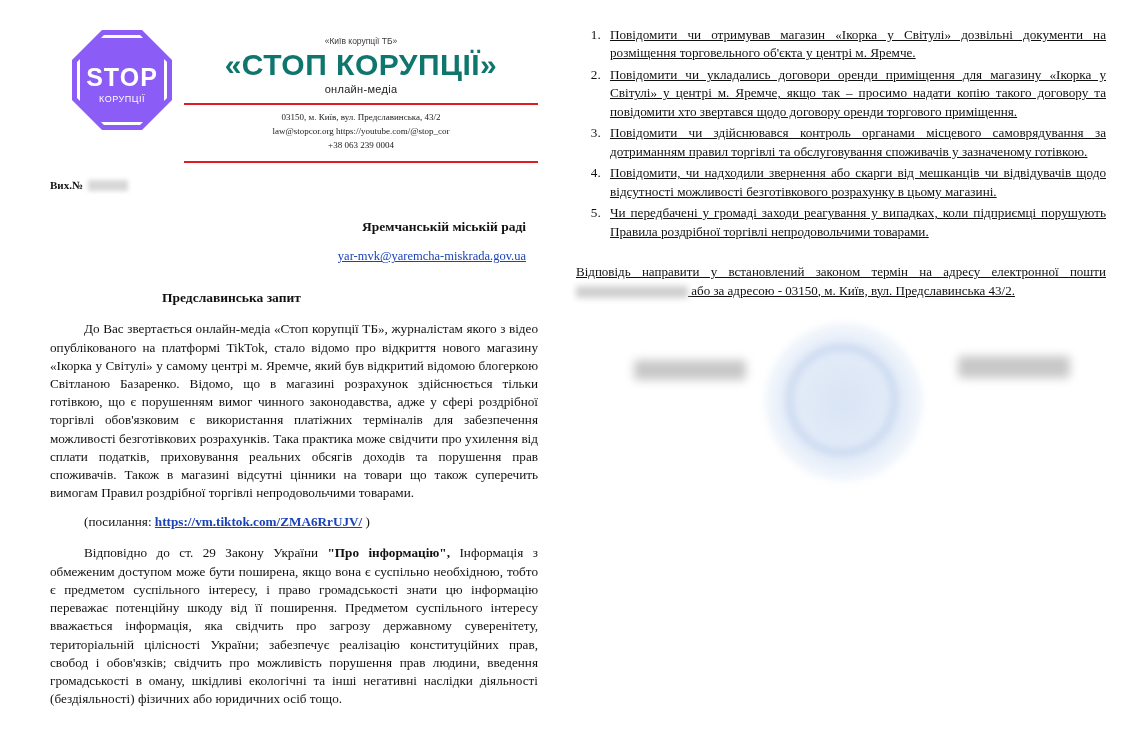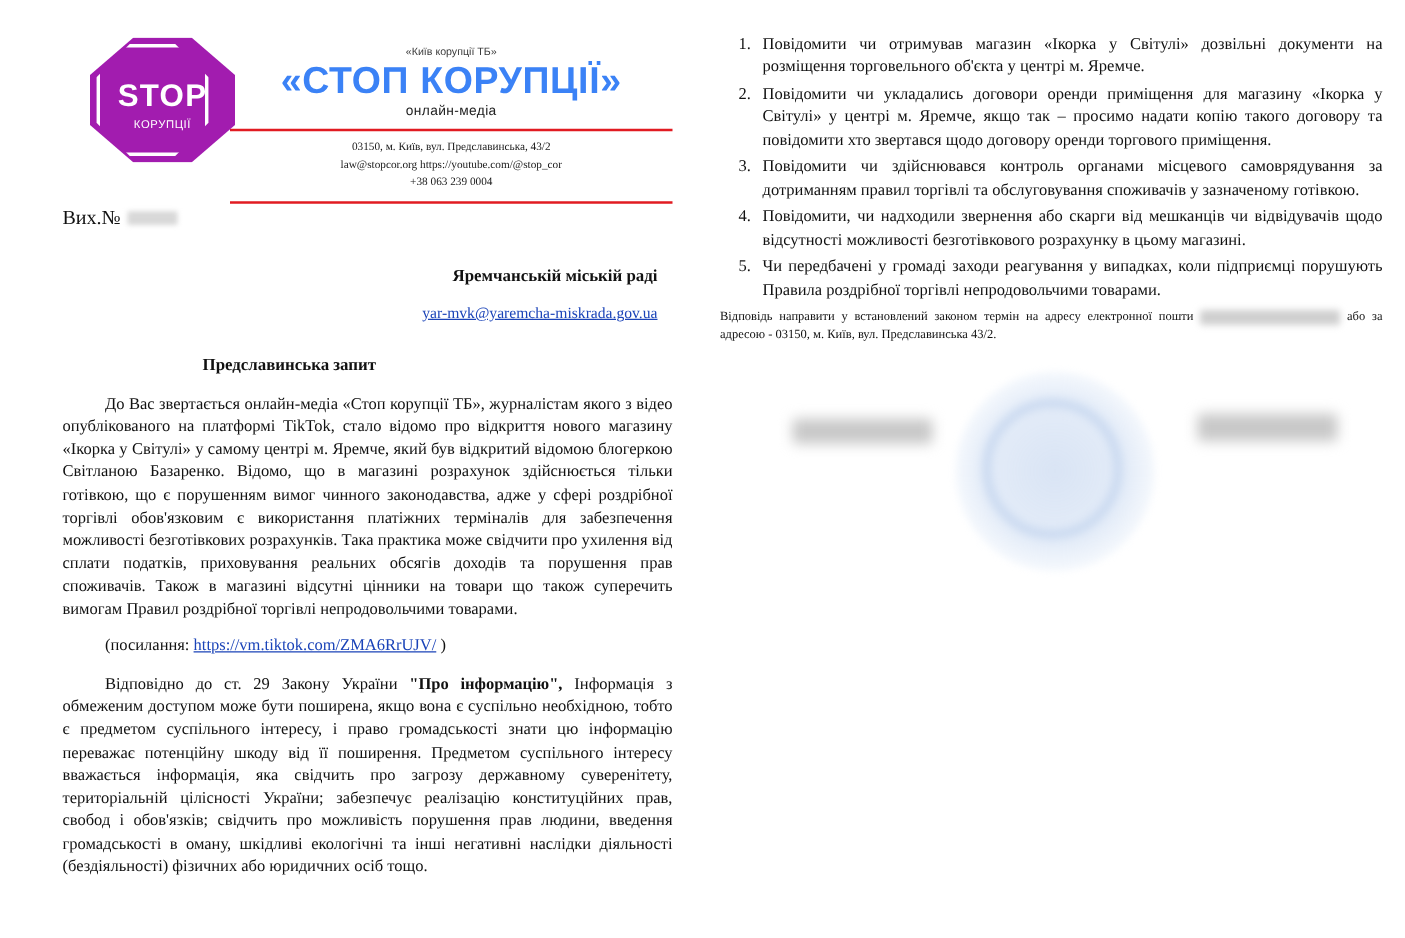--- a/index.html
+++ b/index.html
@@ -27,20 +27,21 @@
     height: 750px;
     box-sizing: border-box;
     padding: 22px 24px 0 50px;
   }
   .col-right {
     position: relative;
     width: 562px;
     height: 590px;
     box-sizing: border-box;
     padding: 26px 18px 0 14px;
+    text-decoration: underline;
   }
 
   
   .letterhead {
     display: flex;
     align-items: flex-start;
     padding-left: 14px;
   }
   .logo-wrap {
     width: 116px;
@@ -48,23 +49,23 @@
     display: flex;
     justify-content: center;
     padding-top: 8px;
   }
   .stop-logo {
     position: relative;
     width: 100px;
     height: 100px;
   }
   .octagon {
-    width: 116px;
+    width: 100px;
     height: 100px;
-    background: #a21caf;
+    background: #8b5cf6;
     clip-path: polygon(30% 0%, 70% 0%, 100% 30%, 100% 70%, 70% 100%, 30% 100%, 0% 70%, 0% 30%);
     position: relative;
     display: flex;
     flex-direction: column;
     align-items: center;
     justify-content: center;
   }
   .octagon::before {
     content: "";
     position: absolute;
@@ -103,21 +104,21 @@
   .lh-toz {
     font-family: "Liberation Sans", sans-serif;
     font-size: 8.5px;
     color: #3a3a3a;
     line-height: 1.35;
   }
   .lh-title {
     font-family: "Liberation Sans", sans-serif;
     font-weight: bold;
     font-size: 30px;
-    color: #3b82f6;
+    color: #0f766e;
     letter-spacing: 0.5px;
     margin-top: 2px;
     line-height: 1.05;
   }
   .lh-sub {
     font-family: "Liberation Sans", sans-serif;
     font-size: 11px;
     color: #222222;
     margin-top: 2px;
     letter-spacing: 0.3px;
@@ -136,22 +137,24 @@
   }
   .lh-bottom-rule {
     height: 2px;
     background: #e11b22;
     margin-top: 8px;
     width: 100%;
   }
 
   
   .outgoing {
-    font-size: 16px;
+    margin-top: 14px;
+    font-size: 11px;
     line-height: 1.5;
+    font-weight: bold;
   }
   .out-row {
     display: flex;
     align-items: center;
   }
   .redact {
     display: inline-block;
     height: 11px;
     width: 40px;
     margin-left: 5px;
@@ -194,38 +197,39 @@
     text-indent: 34px;
   }
   .link-line {
     margin: 12px 0 0 0;
     font-size: 13.2px;
     text-indent: 34px;
   }
   .link-line a {
     color: #1a43b8;
     text-decoration: underline;
+    font-weight: bold;
   }
   .b { font-weight: bold; }
 
   
   ol.questions {
     margin: 0;
     padding-left: 28px;
     font-size: 13.2px;
     line-height: 1.4;
   }
   ol.questions li {
     text-align: justify;
     margin-bottom: 3px;
     padding-left: 6px;
   }
   .reply-par {
-    margin-top: 6px;
-    font-size: 10px;
+    margin-top: 22px;
+    font-size: 13px;
     line-height: 1.4;
     text-align: justify;
   }
   .redact-inline {
     display: inline-block;
     height: 12px;
     width: 112px;
     vertical-align: middle;
     background: #cfcfcf;
     filter: blur(3px);

